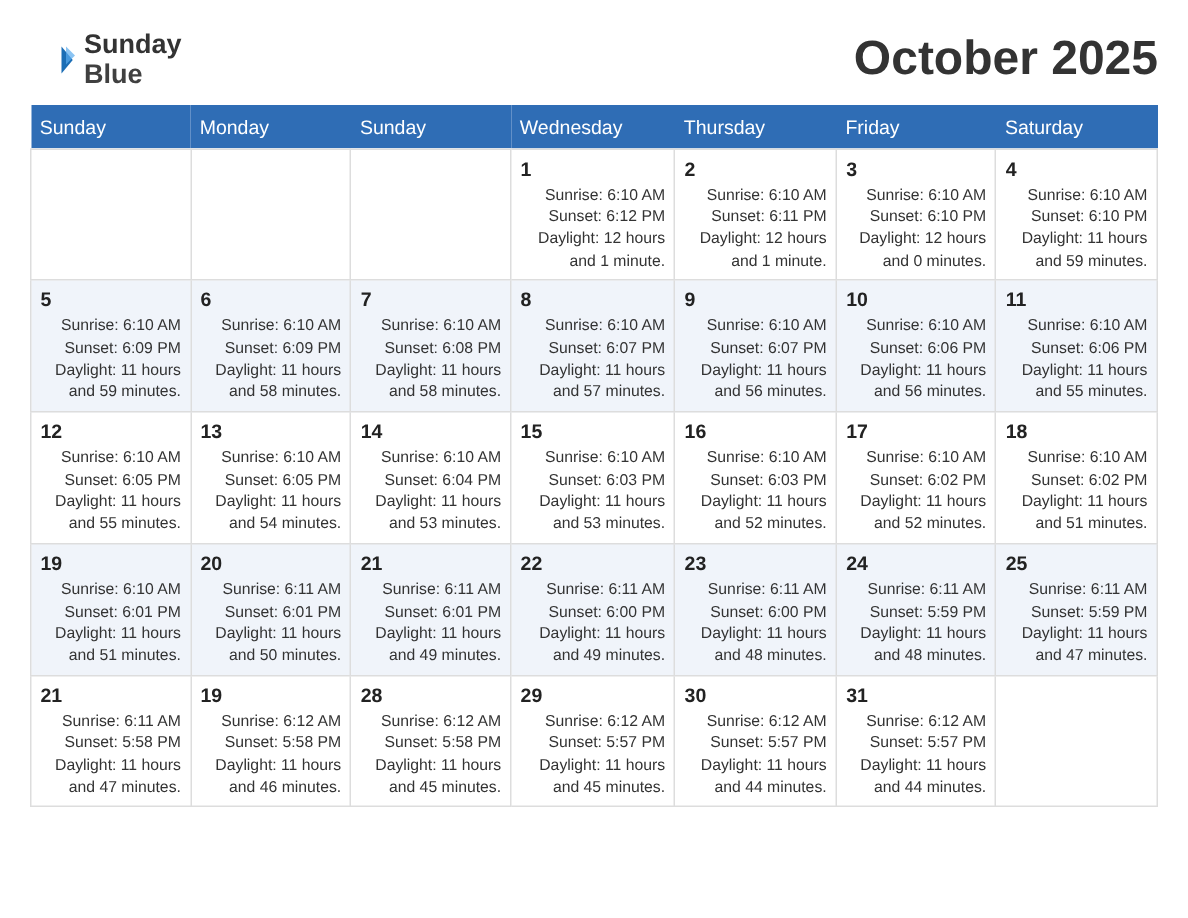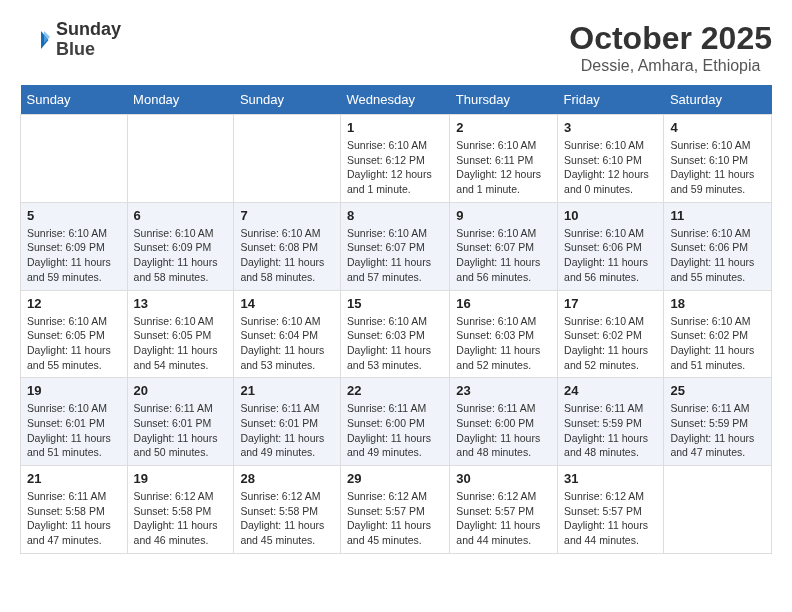--- a/index.html
+++ b/index.html
@@ -26,21 +26,21 @@
       font-weight: bold;
       line-height: 1.1;
     }
     .logo-general { color: #333; }
     .logo-blue { color: #404040; }
     .logo-icon {
       width: 30px;
       height: 30px;
     }
     .title-block {
-      text-align: center;
+      text-align: right;
       margin-left: 45px;
     }
     .month-title {
       font-size: 32px;
       font-weight: bold;
       color: #333;
     }
     .subtitle {
       font-size: 16px;
       color: #555;
@@ -79,20 +79,21 @@
     .day-num {
       font-weight: bold;
       font-size: 13px;
       margin-bottom: 3px;
       color: #222;
     }
     .day-info {
       color: #333;
       font-size: 10.5px;
       line-height: 1.4;
+      text-align: right;
     }
     .empty-cell {
       background: #fff;
     }
   </style>
 </head>
 <body>
 
 <div class="header">
   <div class="logo">
@@ -100,21 +101,20 @@
       <polygon points="28,8 38,20 28,32" fill="#1a6db5"></polygon>
       <polygon points="32,8 40,16 32,24" fill="#5aabee" opacity="0.7"></polygon>
     </svg>
     <div class="logo-text">
       <span class="logo-general">Sunday</span><br>
       <span class="logo-blue">Blue</span>
     </div>
   </div>
   <div class="title-block">
     <div class="month-title">October 2025</div>
-    <div class="subtitle">Dessie, Amhara, Ethiopia</div>
   </div>
 </div>
 
 <table>
   <thead>
     <tr>
     <th>Sunday</th>
         <th>Monday</th>
         <th>Sunday</th>
         <th>Wednesday</th>

